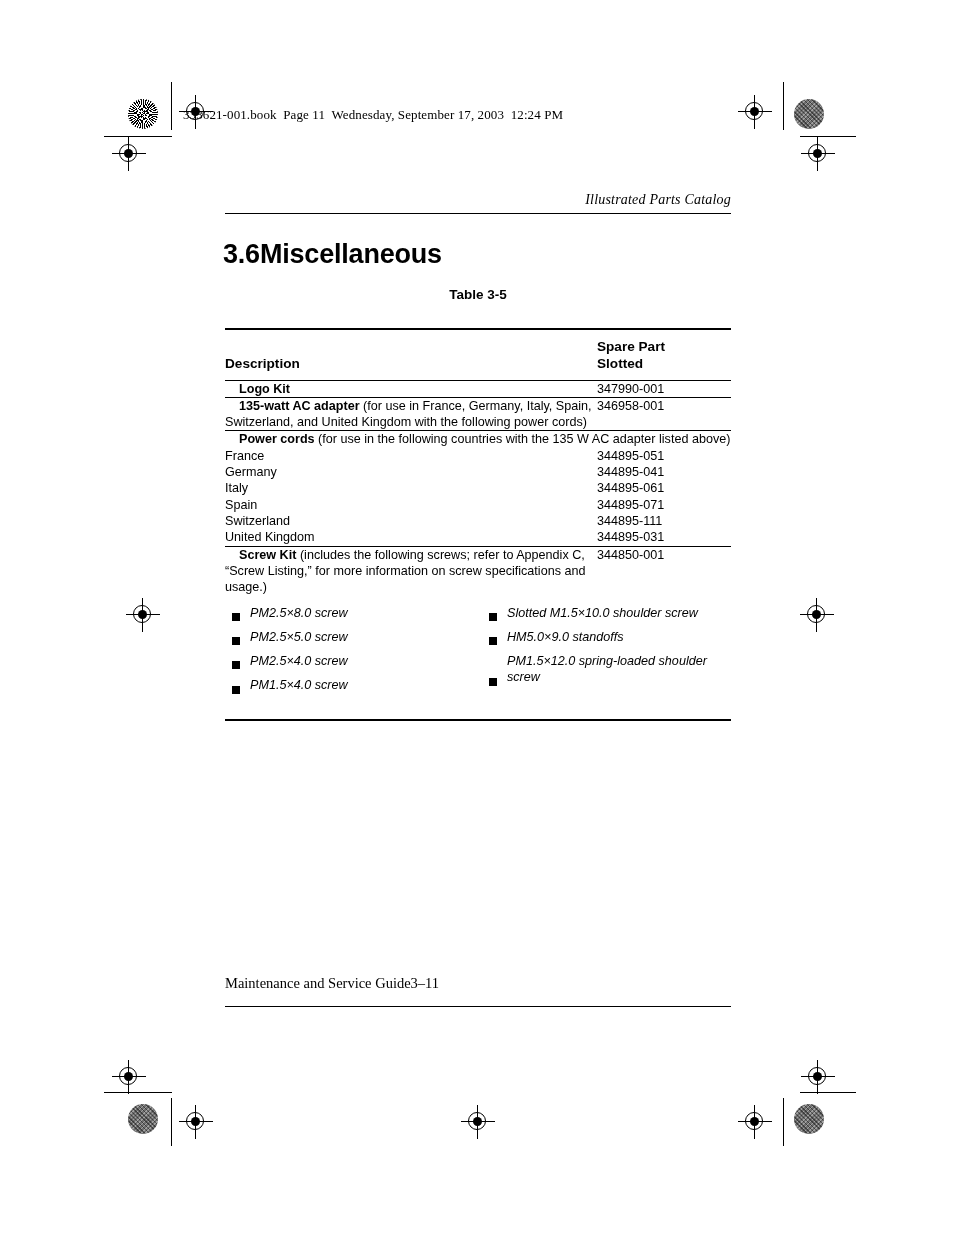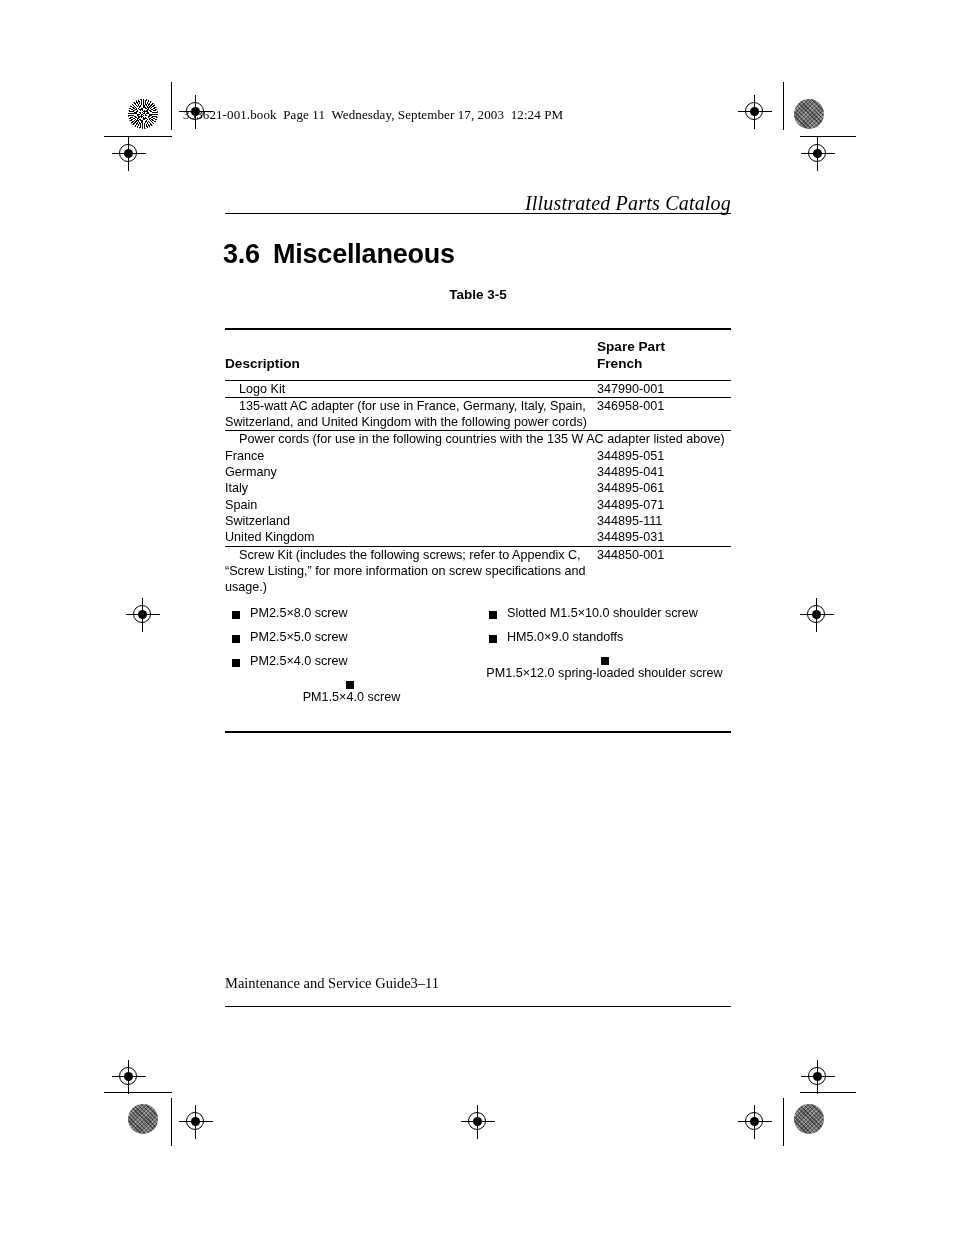--- a/index.html
+++ b/index.html
@@ -90,21 +90,21 @@
     position: absolute;
     left: 225px;
     top: 0;
     width: 506px;
   }
 
   .running-head {
     text-align: right;
     font-family: "Liberation Serif", serif;
     font-style: italic;
-    font-size: 20px;
+    font-size: 14px;
     position: absolute;
     top: 192px;
     right: 0;
     width: 100%;
     letter-spacing: .2px;
   }
   .head-rule {
     position: absolute;
     top: 213px;
     left: 0;
@@ -115,21 +115,21 @@
 
   h1.section {
     position: absolute;
     top: 239px;
     left: -2px;
     margin: 0;
     font-size: 27px;
     font-weight: bold;
     letter-spacing: -0.2px;
   }
-  h1.section .num { margin-right: 13px; }
+  h1.section .num { }
 
   .table-caption {
     position: absolute;
     top: 286px;
     left: 0;
     width: 506px;
     text-align: center;
     font-size: 13.5px;
     font-weight: bold;
     line-height: 1.33;
@@ -159,46 +159,47 @@
     padding: 7px 10px 7px 7px;
   }
   .cell-num {
     padding: 7px 4px 7px 0;
   }
   .hdr .cell-desc { padding-top: 2px; padding-bottom: 8px; }
   .hdr .cell-num  { padding-top: 9px; padding-bottom: 8px; margin-top: 24px; }
   .hdr td { font-weight: bold; font-size: 13.6px; line-height: 1.22; }
   .hdr .cell-desc { vertical-align: bottom; }
 
-  .b { font-weight: normal; }
+  .b { font-weight: bold; }
   .hang {
     padding-left: 14px;
     text-indent: -14px;
   }
 
   
   .country-block {
     padding: 9px 4px 8px 19px;
   }
   .country-block .line { line-height: 1.30; }
 
   
   .screw-cols {
     padding: 10px 0 9px 0;
     display: flex;
     gap: 0;
   }
   .screw-col { width: 253px; }
   .screw-item {
     display: flex;
-    align-items: center;
+    align-items: flex-end;
     margin-bottom: 8px;
     line-height: 1.28;
-  }
-  .screw-item:last-child { margin-bottom: 16px; flex-direction: column; }
+    font-style: italic;
+  }
+  .screw-item:last-child { margin-bottom: 16px; }
   .bullet {
     flex: 0 0 auto;
     width: 8px; height: 8px;
     background: #000;
     margin: 4px 10px 0 7px;
   }
   .screw-col.right .bullet { margin-left: 11px; }
 
   
   .foot-rule {
@@ -312,21 +313,21 @@
     <colgroup>
       <col class="col-desc">
       <col class="col-num">
     </colgroup>
     <tbody>
 
       <tr class="hdr">
         <td class="cell-desc rule-thick">Description</td>
         <td class="cell-num rule-thick">
           <span>Spare Part</span><br>
-          <span>French</span>
+          <span>Slotted</span>
         </td>
       </tr>
 
       <tr>
         <td class="cell-desc rule-thin">
           <span class="hang"><span class="b">Logo Kit</span><span></span></span>
         </td>
         <td class="cell-num rule-thin">347990-001</td>
       </tr>
 

